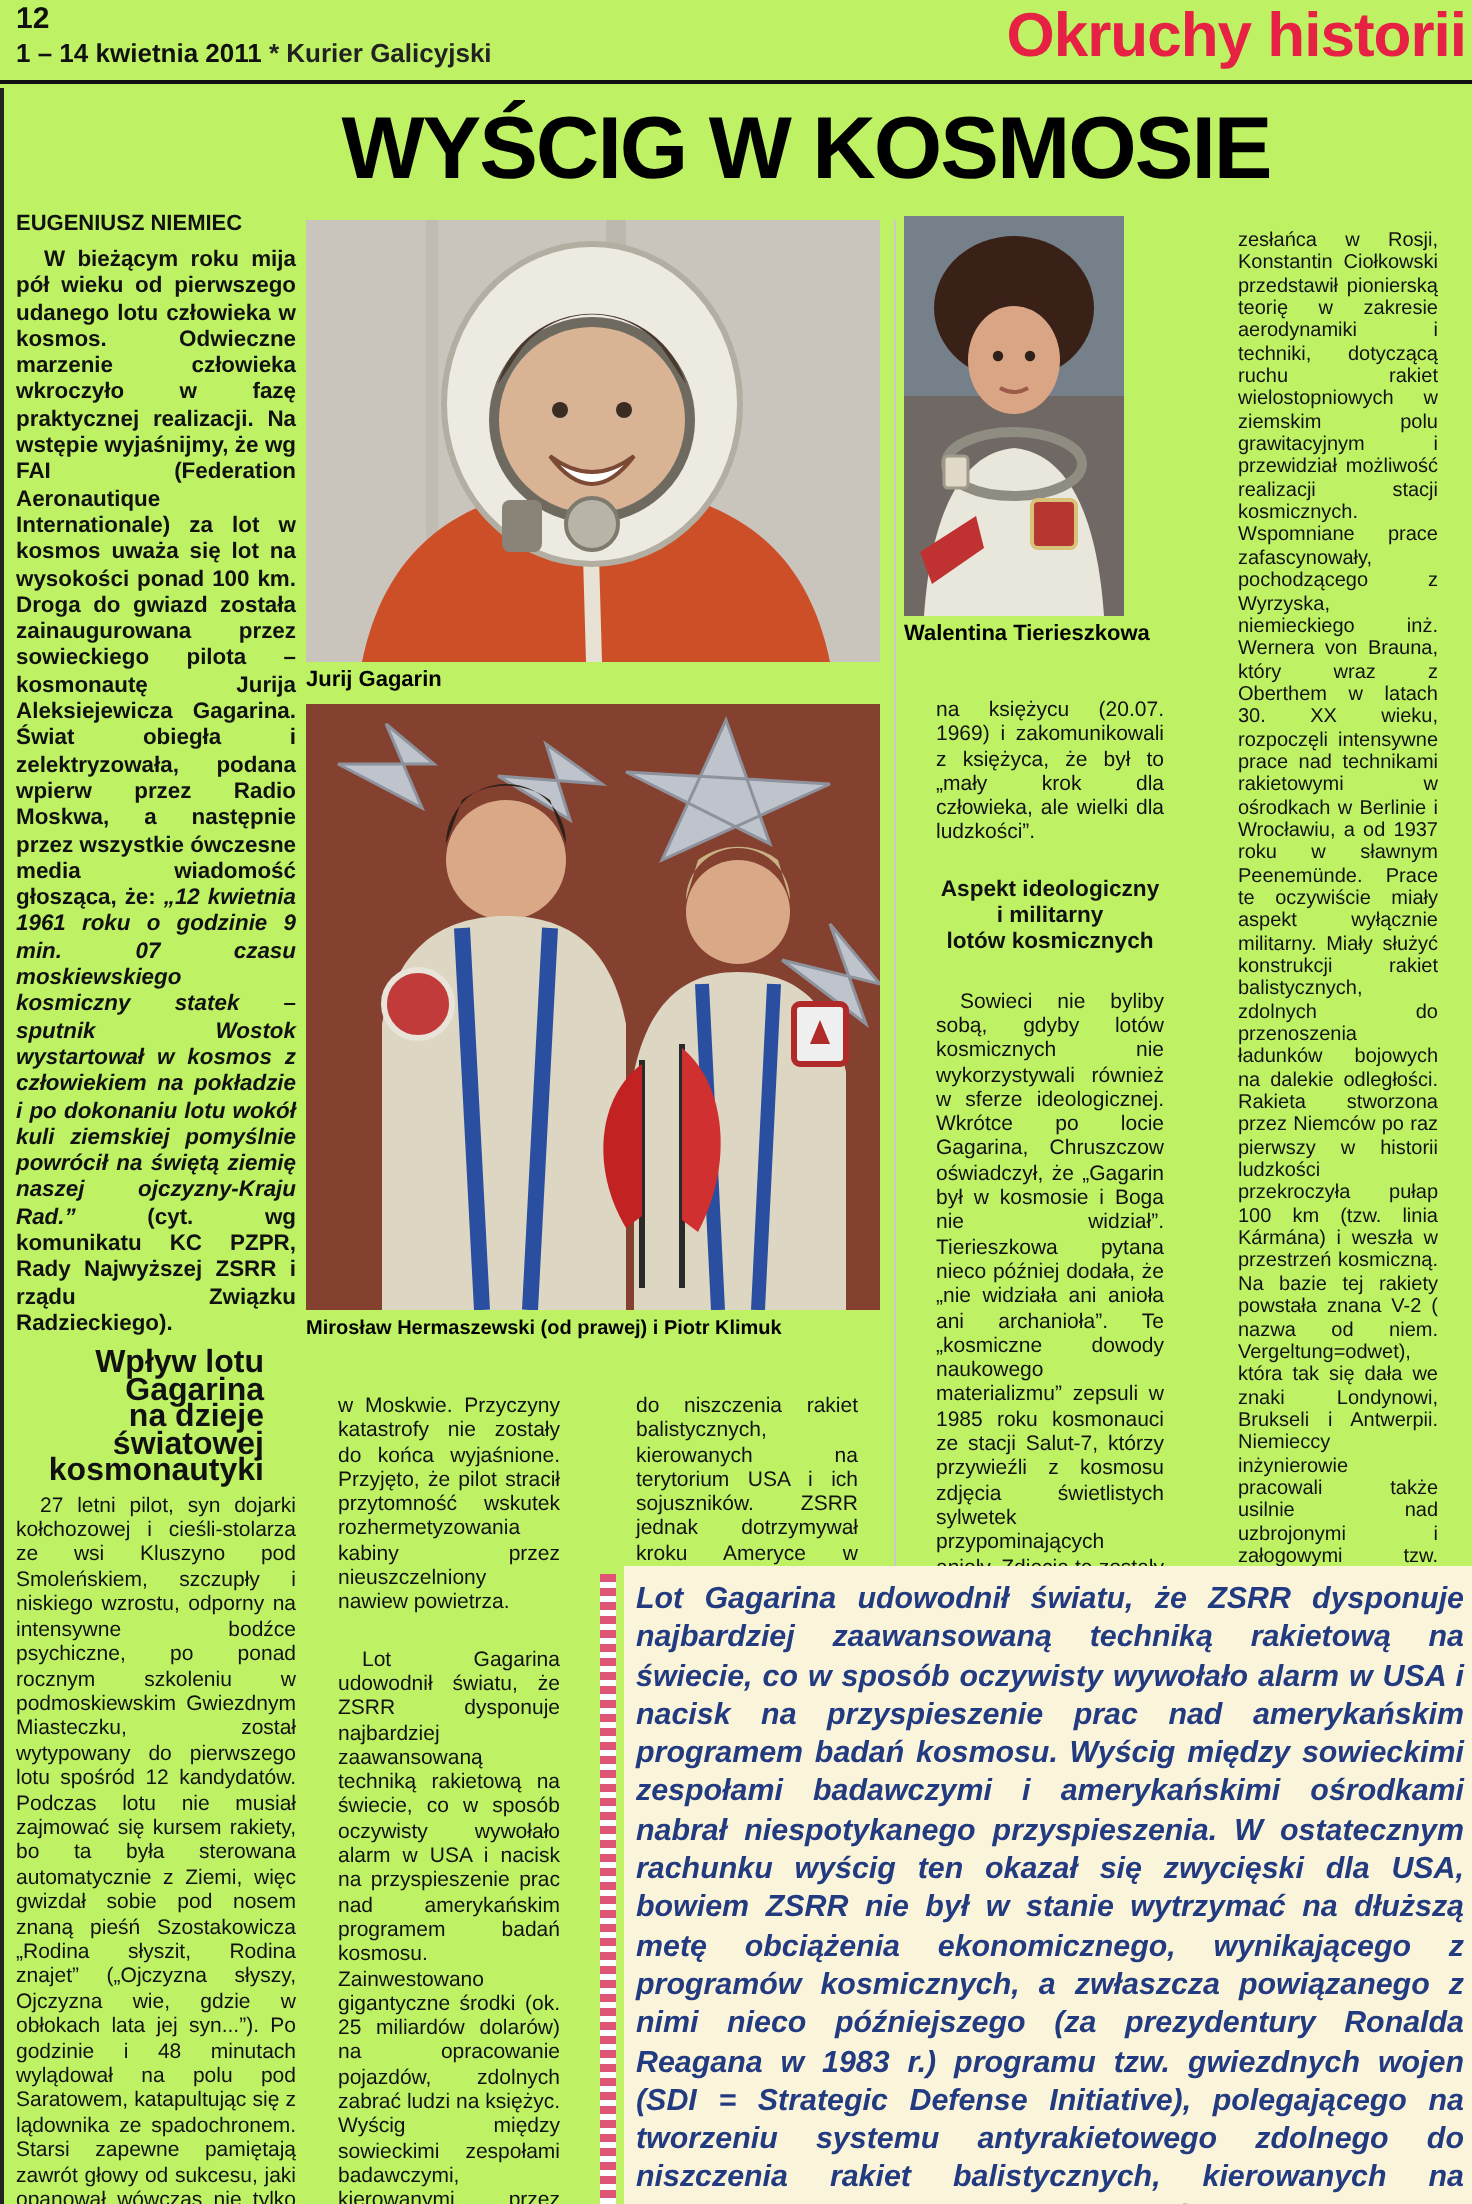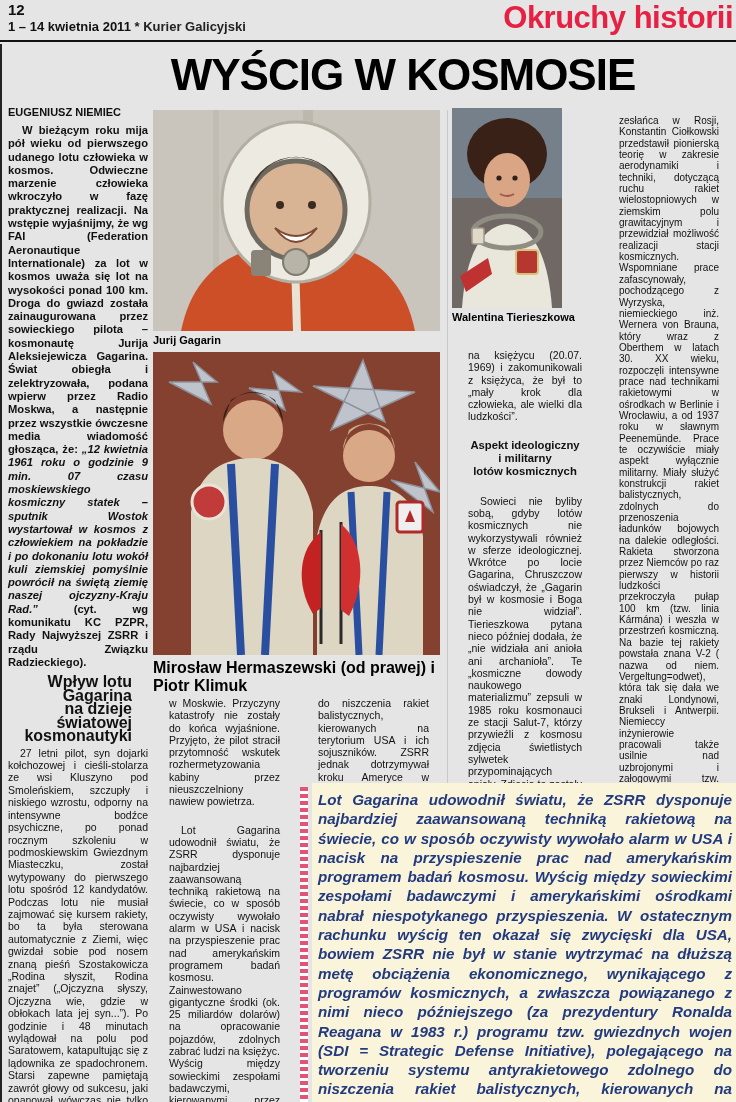--- a/index.html
+++ b/index.html
@@ -1,16 +1,16 @@
 <!DOCTYPE html>
 <html><head>
 <meta charset="utf-8">
 <style>
   html,body{margin:0;padding:0;background:#fff;}
-  #canvas{position:relative;width:736px;height:1102px;background:#e5e5e5;overflow:hidden;
+  #canvas{position:relative;width:736px;height:1102px;background:#bef264;overflow:hidden;
           font-family:"Liberation Sans",sans-serif;color:#111;}
   
   .pagenum{position:absolute;left:8px;top:1px;font-size:15px;font-weight:bold;}
   .dateline{position:absolute;left:8px;top:19px;font-size:13px;}
   .dateline .b{font-weight:bold;}
   .dateline .r{font-weight:bold;color:#222;}
   .section{position:absolute;right:3px;top:0px;font-size:31px;font-weight:bold;
            color:#e62144;letter-spacing:-0.5px;}
   .hrule{position:absolute;left:0;top:40px;width:736px;height:2px;background:#111;}
   .vrule-left{position:absolute;left:0px;top:44px;width:2px;height:1058px;background:#222;}
@@ -119,21 +119,21 @@
         <path d="M257,158 L262,170 L252,170 Z" fill="#b02a2a"></path>
       </g>
       <g>
         <path d="M168,178 L168,292" stroke="#2a2a2a" stroke-width="3"></path>
         <path d="M188,170 L188,292" stroke="#2a2a2a" stroke-width="3"></path>
         <path d="M168,180 C146,196 142,232 160,262 L168,256 Z" fill="#c22222"></path>
         <path d="M188,172 C210,190 214,230 196,264 L188,258 Z" fill="#d03030"></path>
       </g>
     </svg>
   </div>
-  <div class="caption" style="left:153px;top:659px;width:300px;font-size:16px;">Mirosław Hermaszewski (od prawej) i Piotr Klimuk</div>
+  <div class="caption" style="left:153px;top:659px;width:300px;font-size:10px;">Mirosław Hermaszewski (od prawej) i Piotr Klimuk</div>
 
   <div class="photo" style="left:452px;top:108px;width:110px;height:200px;">
     <svg width="110" height="200" viewBox="0 0 110 200">
       <rect width="110" height="200" fill="#76808a"></rect>
       <rect x="0" y="90" width="110" height="110" fill="#6b5346" opacity="0.55"></rect>
       <ellipse cx="55" cy="46" rx="40" ry="36" fill="#3a2118"></ellipse>
       <ellipse cx="55" cy="72" rx="23" ry="27" fill="#d9a585"></ellipse>
       <path d="M32,60 A23,20 0 0 1 78,60 L74,48 A27,22 0 0 0 36,48 Z" fill="#3a2118"></path>
       <circle cx="47" cy="70" r="2.6" fill="#2e211a"></circle>
       <circle cx="63" cy="70" r="2.6" fill="#2e211a"></circle>

